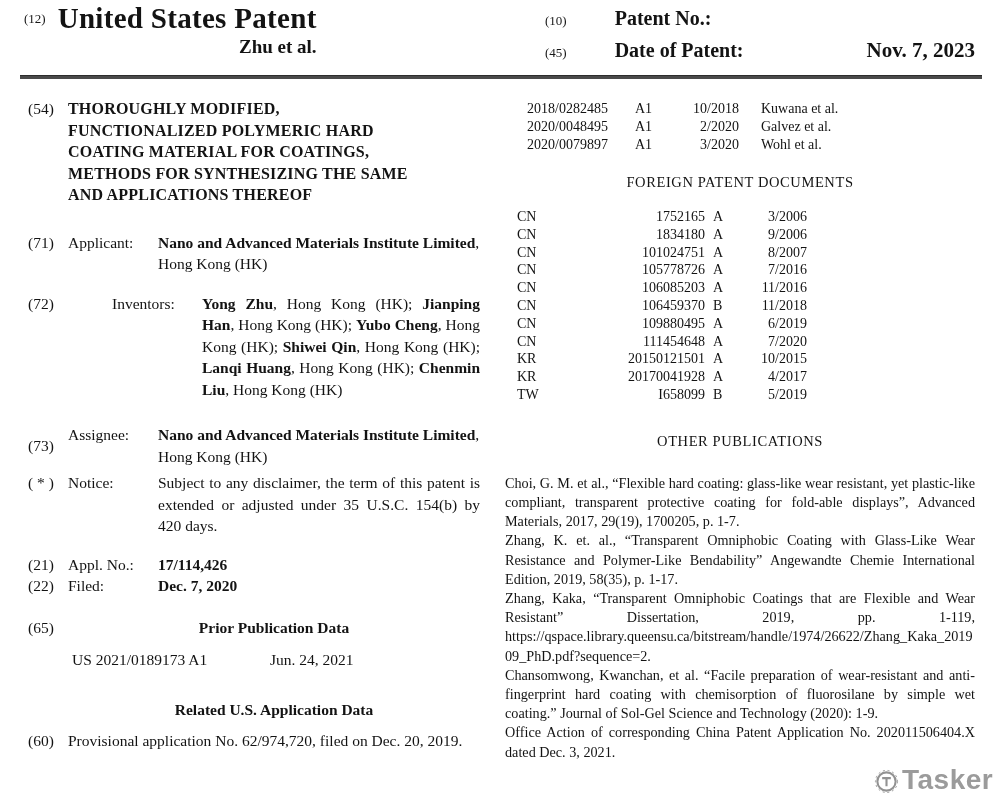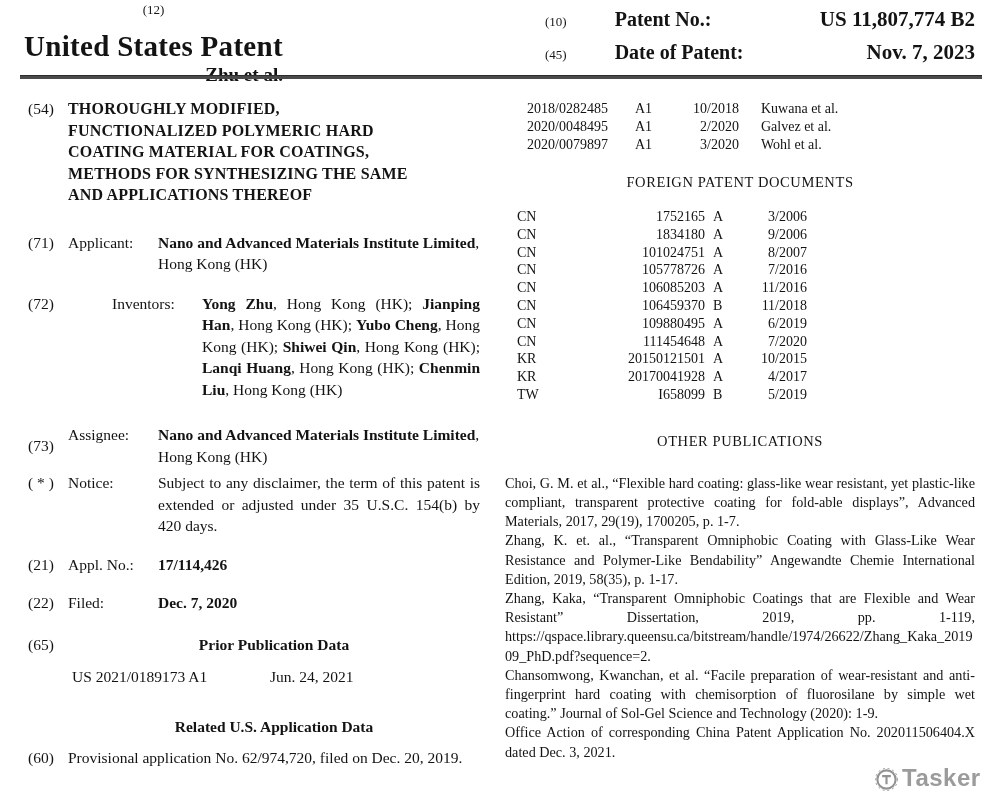--- a/index.html
+++ b/index.html
@@ -3,21 +3,21 @@
 <meta charset="utf-8">
 <style>
   html,body { margin:0; padding:0; background:#e8e8e8; }
   .page {
     position:relative; width:1000px; height:803px; margin:0 auto;
     background:#ffffff; color:#131313; overflow:hidden;
     font-family:"Liberation Serif","DejaVu Serif",serif;
   }
   
   .hdr-left { position:absolute; left:24px; top:2px; }
-  .hdr-title-row { display:flex; align-items:center; gap:12px;flex-direction:column; }
+  .hdr-title-row { display:flex; align-items:center; gap:12px; }
   .inid { font-size:13px; color:#181818; flex:none; }
   .big-title { font-size:29px; font-weight:bold; letter-spacing:0.3px; }
   .hdr-author { font-size:19px; font-weight:bold; margin:1px 0 0 38px;text-align:right; }
   .hdr-right { position:absolute; left:545px; top:7px; width:430px; }
   .hdr-row { display:flex; align-items:baseline; margin-bottom:8px;gap:40px; }
   .hdr-row .inid { margin-right:8px; }
   .hdr-label { font-size:20px; font-weight:bold; }
   .hdr-value { font-size:21px; font-weight:bold; flex:1; text-align:right; }
   .rule { position:absolute; left:20px; right:18px; top:75px; height:3px; background:#4a4a4a; border-top:1px solid #2c2c2c; }
 
@@ -29,21 +29,21 @@
   .sec .label { width:90px; flex:none; }
   .sec .val { flex:1; }
   .just { text-align:justify; }
   .title-text { flex:1; font-weight:bold; font-size:16px; letter-spacing:0.2px; white-space:pre-line; }
   .boldval { font-weight:bold; }
   .mb-title { margin-bottom:26px; }
   .mb-71 { margin-bottom:18px; }
   .mb-72 { margin-bottom:24px;gap:44px; }
   .mb-73 { margin-bottom:5px;align-items:center; }
   .mb-notice { margin-bottom:17px; }
-  .mb-21 { margin-bottom:17px; }
+  .mb-21 { }
   .mb-22 { margin-bottom:20px; }
   .heading-center { flex:1; text-align:center; font-weight:bold; }
   .pubdata-row { display:flex; margin:11px 0 0 44px; }
   .pubdata-no { width:198px; flex:none; }
   .related-heading { text-align:center; font-weight:bold; margin:28px 0 10px 40px; }
 
   
   .col-right { position:absolute; left:505px; top:100px; width:470px; font-size:14px; }
   .us-row { display:grid; grid-template-columns:108px 30px 74px 22px 1fr; padding-left:22px; line-height:18px; }
   .c-date { text-align:right; }
@@ -52,42 +52,41 @@
   .fp-row { display:grid; grid-template-columns:48px 140px 18px 84px; padding-left:12px; line-height:17.8px; }
   .f-no { text-align:right; }
   .f-kind { padding-left:8px; }
   .f-date { text-align:right; }
   .pubs { margin-top:0; }
   .pub { margin:0; text-align:justify; font-size:14.2px; line-height:19.2px; overflow-wrap:anywhere; }
 
   
   .watermark {
     position:absolute; left:874px; top:764px; display:flex; align-items:center; gap:3px;
-    color:#9b9b9b; font-family:"Liberation Sans",sans-serif; font-size:24px; font-weight:bold;
+    color:#9b9b9b; font-family:"Liberation Sans",sans-serif; font-size:28px; font-weight:bold;
     letter-spacing:0.5px; user-select:none;
   }
 </style>
 </head>
 <body>
 
 <div class="page">
 
   <div class="hdr-left">
     <div class="hdr-title-row">
       <span class="inid">(12)</span>
       <span class="big-title">United States Patent</span>
     </div>
     <div class="hdr-author">Zhu et al.</div>
   </div>
 
   <div class="hdr-right">
     <div class="hdr-row">
       <span class="inid">(10)</span>
       <span class="hdr-label">Patent No.:</span>
-      <span class="hdr-value">US 11,807,774 B2</span>
     </div>
     <div class="hdr-row">
       <span class="inid">(45)</span>
       <span class="hdr-label">Date of Patent:</span>
       <span class="hdr-value">Nov. 7, 2023</span>
     </div>
   </div>
 
   <div class="rule"></div>
 

